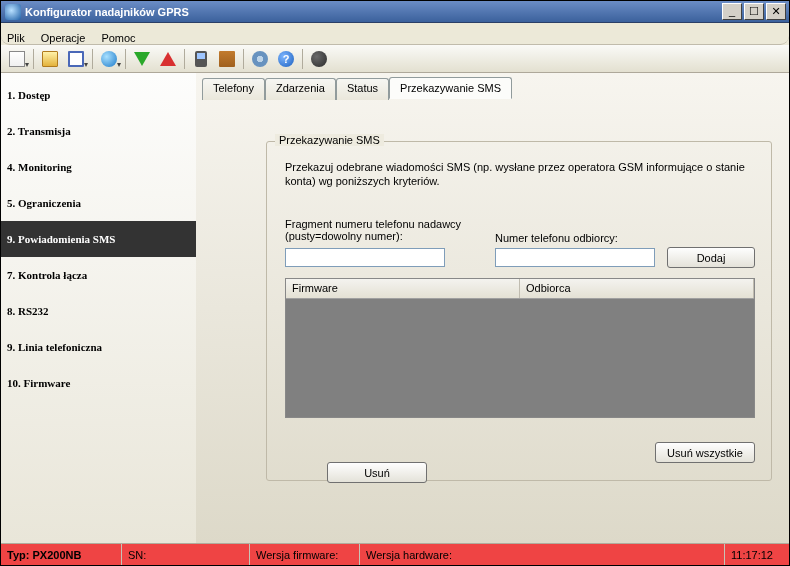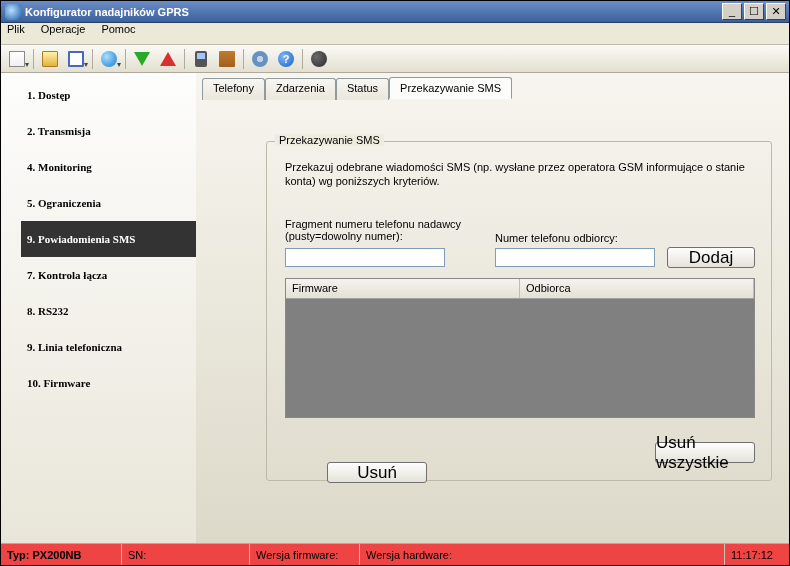--- a/index.html
+++ b/index.html
@@ -36,24 +36,25 @@
     border: 1px solid #404040;
     border-top-color: #fff; border-left-color: #fff;
     display:flex; align-items:center; justify-content:center;
     font-family: Arial; font-size: 11px; line-height: 1;
     color:#000;
     cursor: default;
   }
   .menubar {
     background: #ece9d8;
     height: 22px;
-    display:flex; align-items:flex-start;
+    display:flex; align-items:flex-end;
     padding: 0 6px;
     border-bottom: 1px solid #c0bbab;
     gap: 16px;
+    border-radius: 9px;
   }
   .menubar span { cursor: default; }
   .toolbar {
     background: linear-gradient(#fafaf7, #e3e0d0);
     height: 28px;
     border-bottom: 1px solid #aea89a;
     display:flex; align-items:center;
     padding: 0 4px;
     gap: 2px;
   }
@@ -90,21 +91,20 @@
     display:flex; flex-direction:column;
     padding-top: 4px;
   }
   .nav-item {
     padding: 12px 6px;
     font-size: 11px;
     color:#000;
     cursor:default;
     font-weight: bold;
     font-family: Tahoma;
-    margin-left: 20px;
   }
   .nav-item.selected {
     background:#333;
     color:#fff;
   }
   .content {
     flex:1;
     background: linear-gradient(#f7f5ef, #ddd9c9);
     position:relative;
   }
@@ -154,21 +154,21 @@
   }
   .lbl-sender { position:absolute; left:18px; top:76px; width:180px; font-size:11px; }
   .lbl-recip  { position:absolute; left:228px; top:90px; font-size:11px; }
   .inp-sender { position:absolute; left:18px; top:106px; width:160px; height:19px; border:1px solid #7f9db9; background:#fff; padding:1px 3px; font-size:11px; }
   .inp-recip  { position:absolute; left:228px; top:106px; width:160px; height:19px; border:1px solid #7f9db9; background:#fff; padding:1px 3px; font-size:11px; }
   .btn {
     height:21px;
     border:1px solid #707070;
     background: linear-gradient(#fefefe,#e4e2d9);
     border-radius:3px;
-    font-size:17px;
+    font-size:11px;
     display:flex; align-items:center; justify-content:center;
     cursor:default;
   }
   .btn-add { position:absolute; right:16px; top:105px; width:88px; }
   .grid {
     position:absolute;
     left:18px; top:136px; right:16px; height:140px;
     border:1px solid #888;
     background:#808080;
     overflow:hidden;

